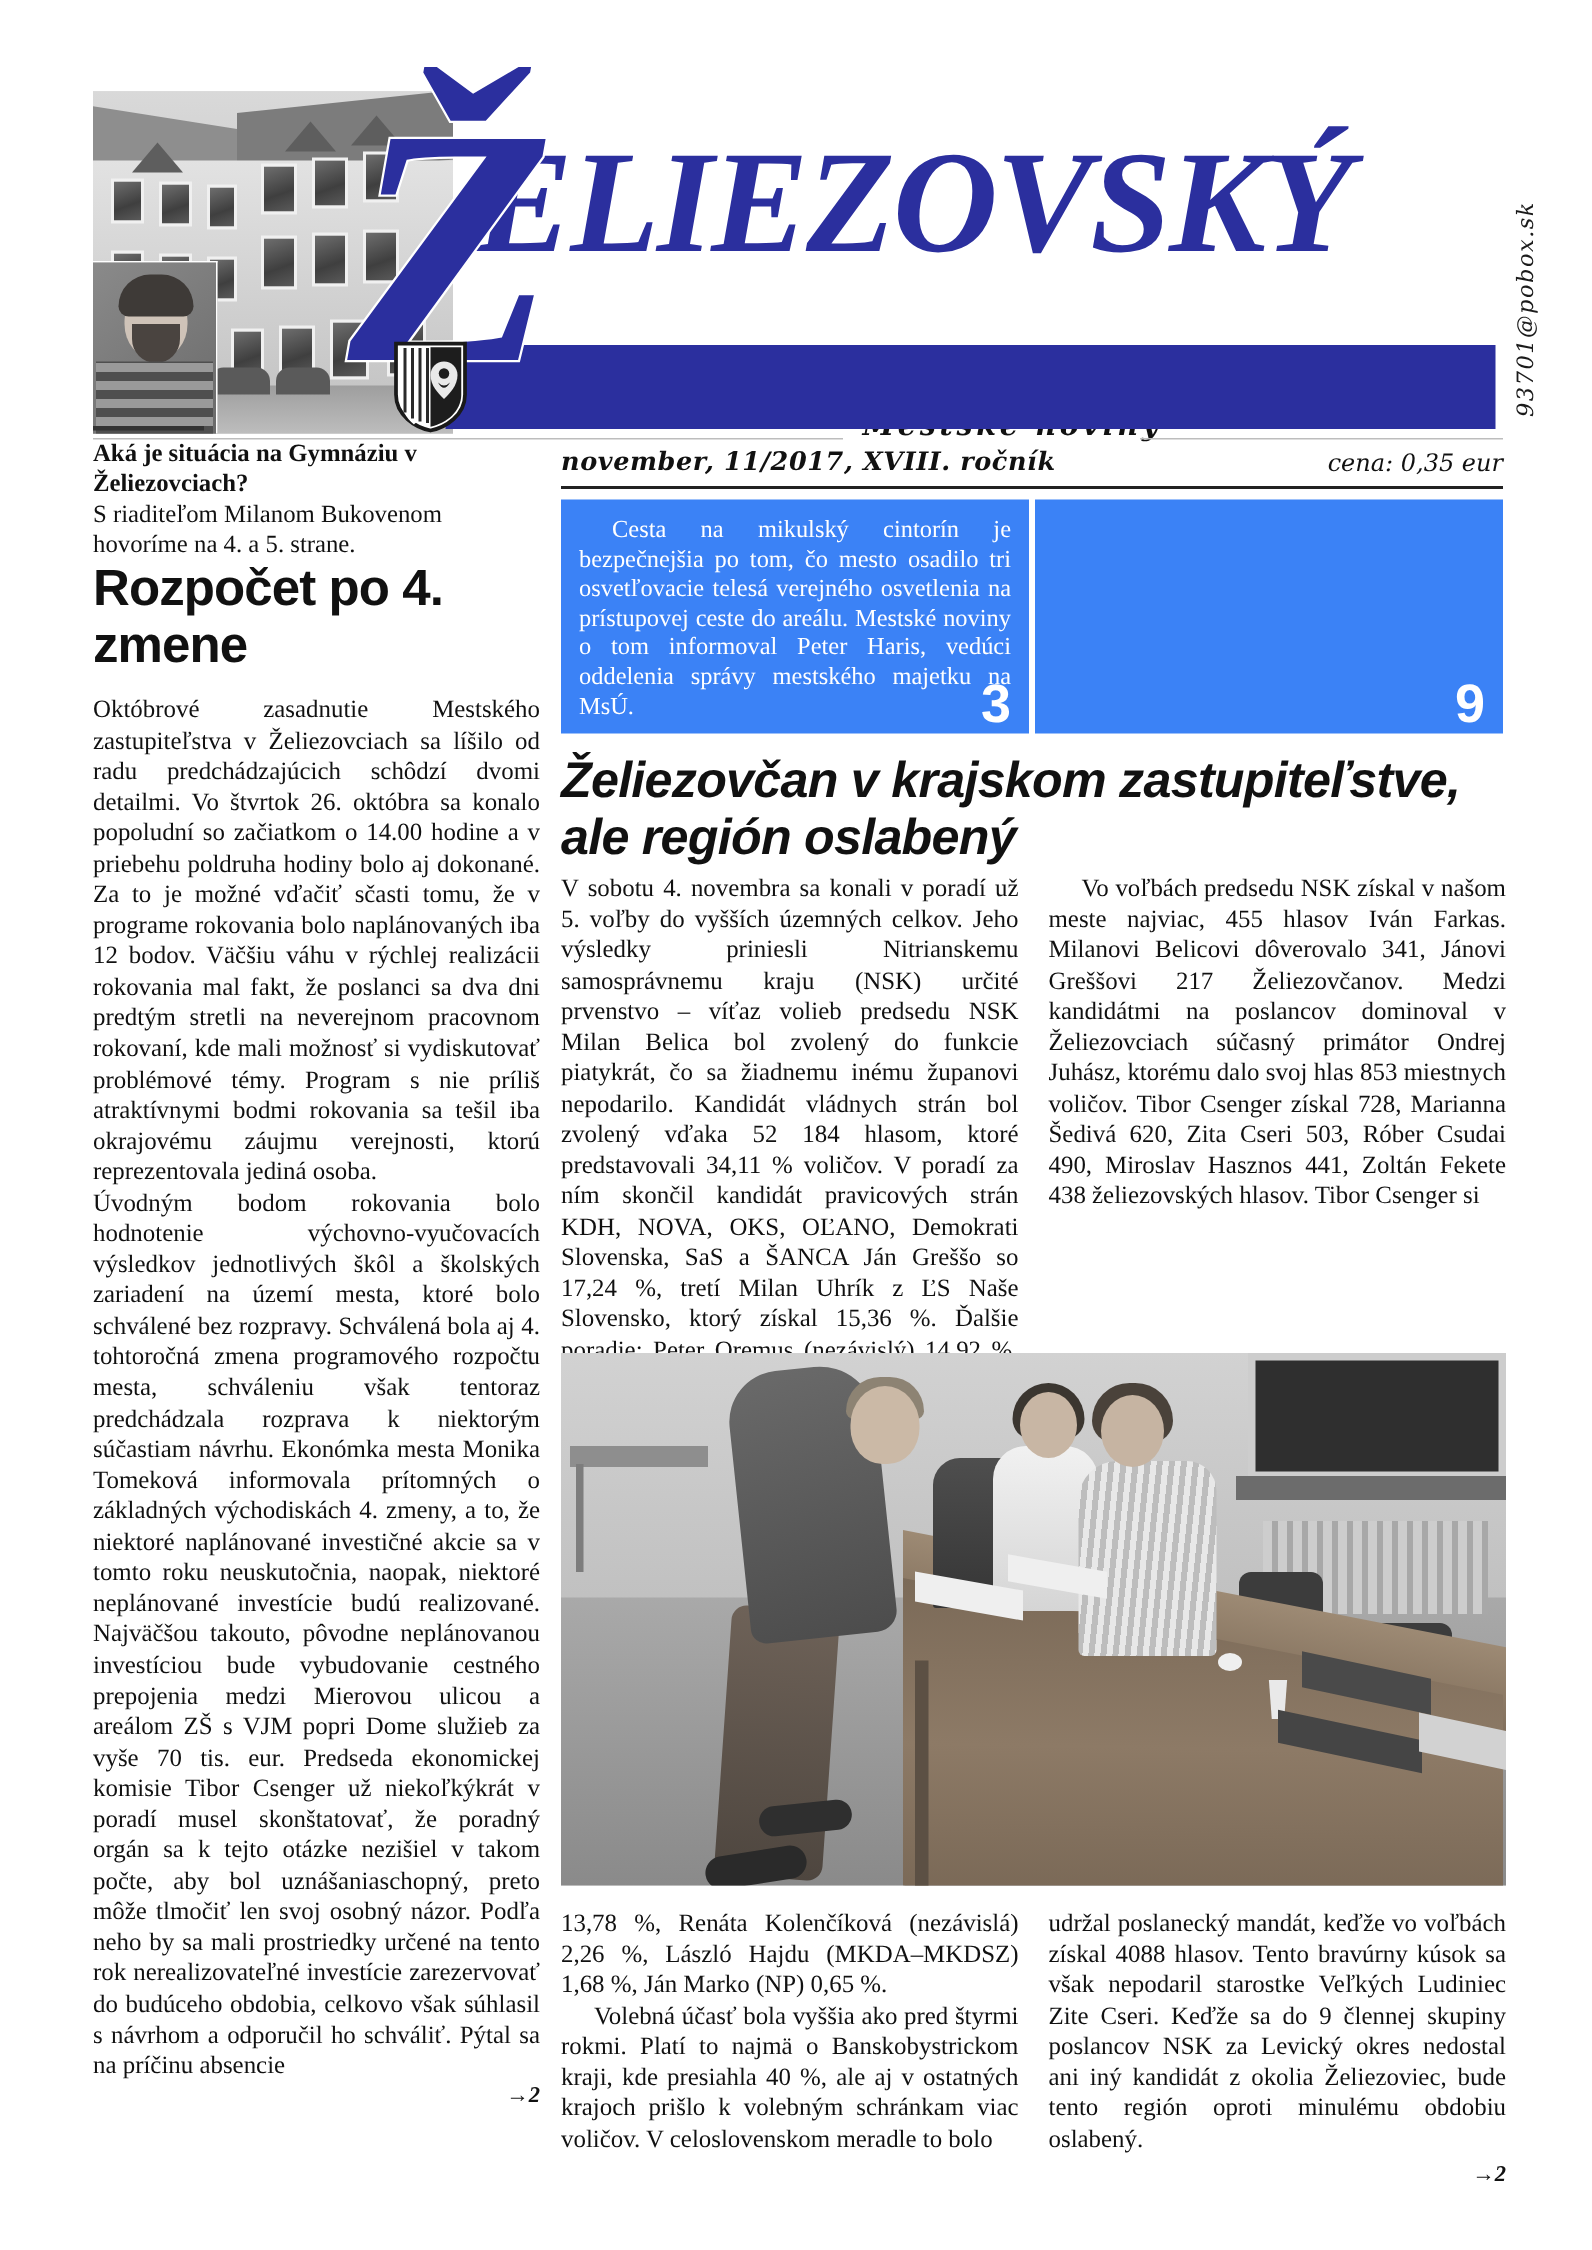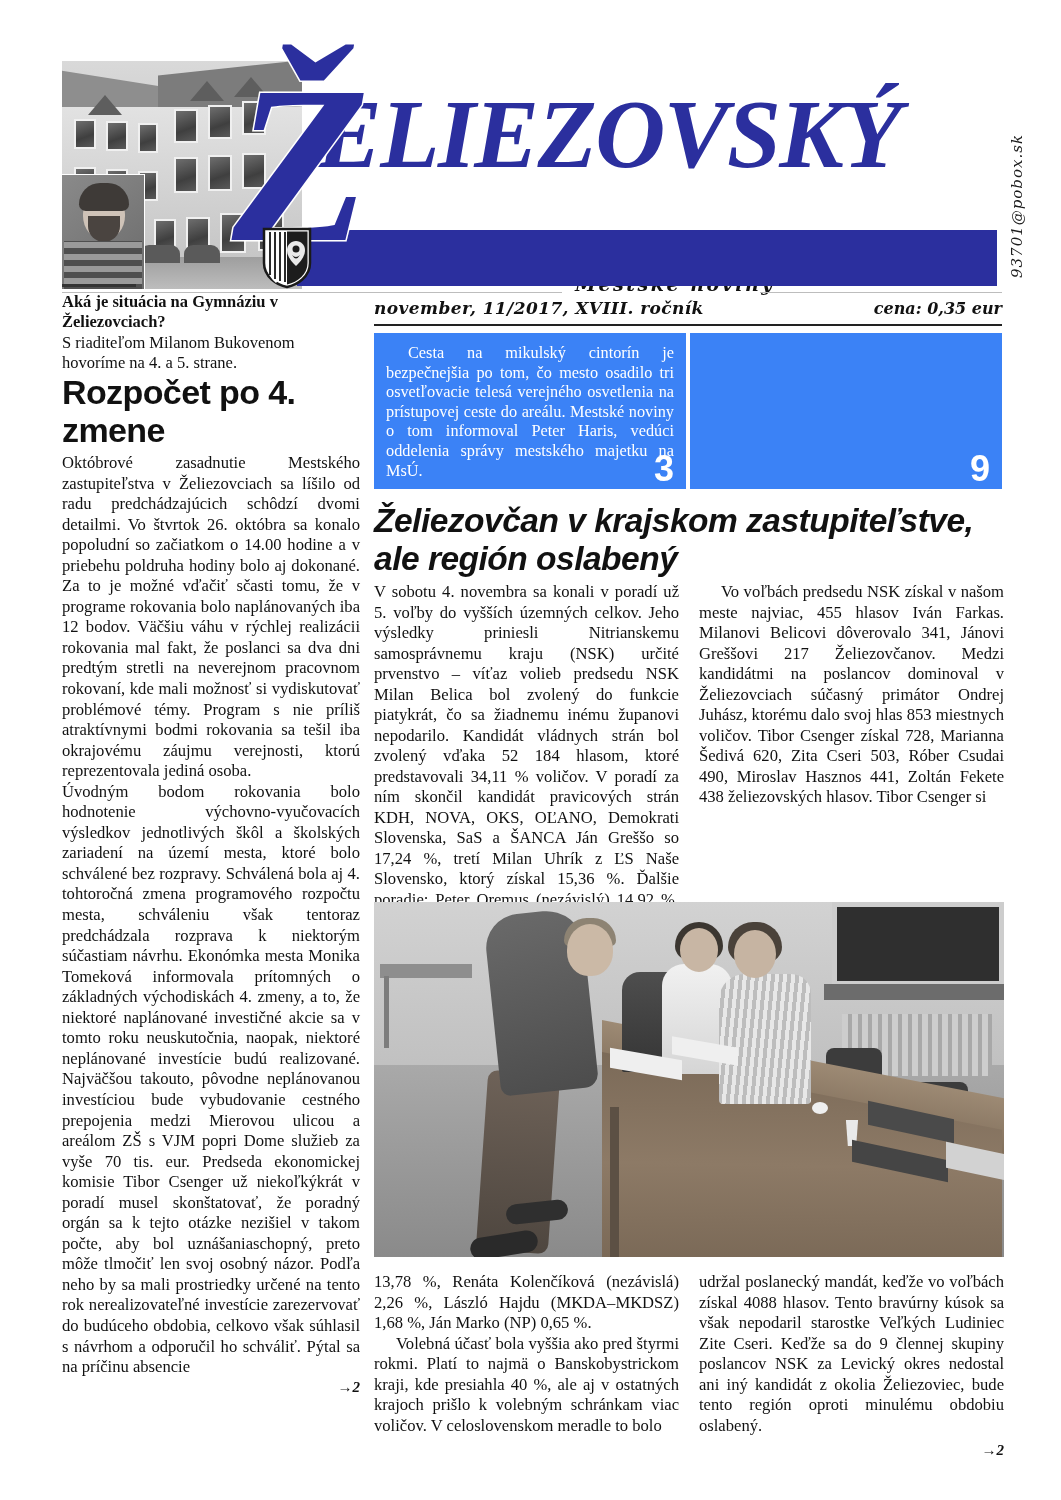--- a/index.html
+++ b/index.html
@@ -232,21 +232,21 @@
     font-size: 17px;
     color: #111;
     letter-spacing: 0.4px;
   }
   .price-line {
     position: absolute;
     right: 59px;
     top: 299px;
     font-family: "DejaVu Serif", serif;
     font-style: italic;
-    font-weight: bold;
+    font-weight: normal;
     font-size: 16px;
     color: #111;
   }
   .rule-full {
     position:absolute; left:374px; top:324px; width:628px; height:2px; background:#222;
   }
 
   
   .leftcol {
     position: absolute;
@@ -276,21 +276,21 @@
     font-weight: bold;
     font-size: 19px;
     margin: 22px 0 6px 0;
   }
   .lead-head {
     font-family: "Liberation Sans", sans-serif;
     font-weight: bold;
     font-size: 34px;
     line-height: 38px;
     letter-spacing: -0.6px;
-    margin: 0 0 4px 0;
+    margin: 0 0 14px 0;
   }
   .body-just {
     font-family: "Liberation Serif", serif;
     font-size: 16.6px;
     line-height: 20.55px;
     text-align: justify;
     text-justify: inter-word;
     margin: 0;
     hyphens: auto;
   }

